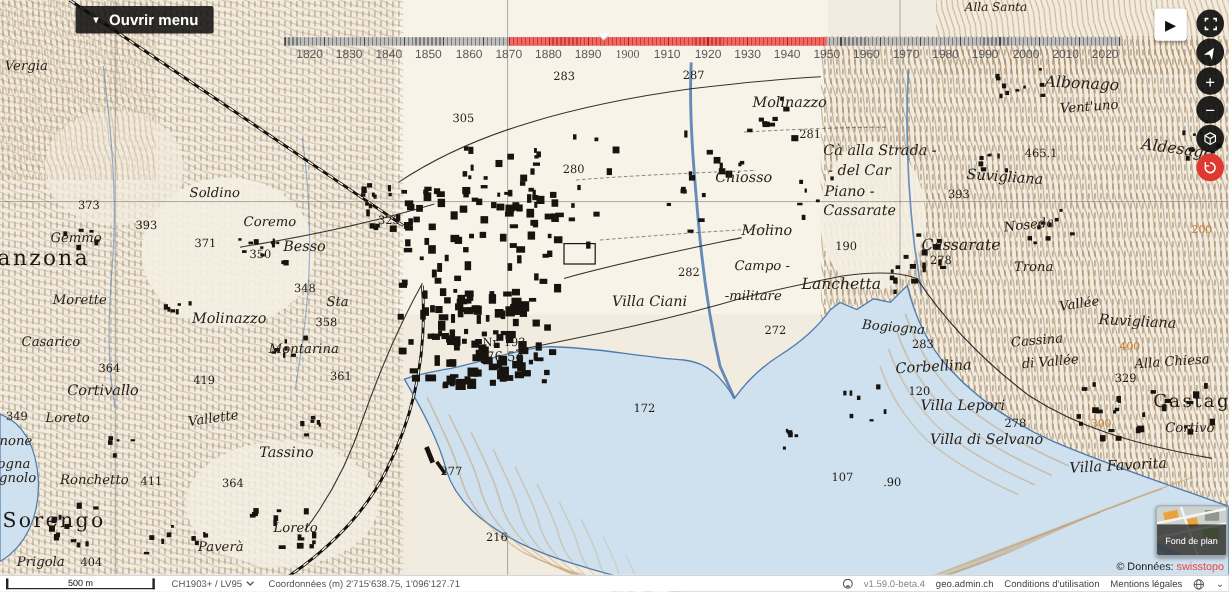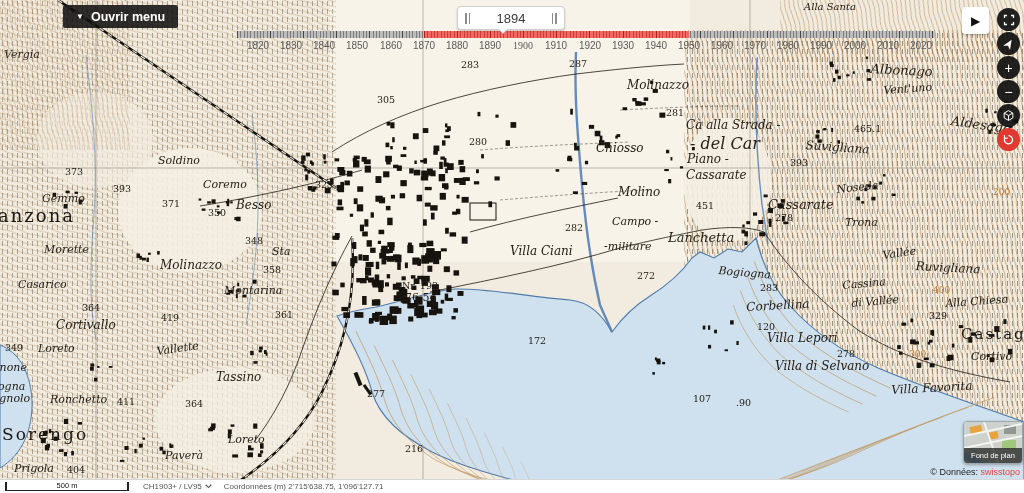--- a/index.html
+++ b/index.html
@@ -43,21 +43,21 @@
       justify-content:center;font-size:12px;color:#111;cursor:pointer;}
   .ctrl-col{position:absolute;left:997px;top:8px;display:flex;flex-direction:column;gap:1px;}
   .cbtn{width:23px;height:23px;border-radius:50%;background:rgba(15,15,15,.92);border:none;
       display:flex;align-items:center;justify-content:center;cursor:pointer;color:#fff;
       font-size:14px;padding:0;}
   .cbtn.red{background:#e03a30;}
   .cbtn svg{display:block;}
   
   .basemap{position:absolute;left:963px;top:421px;width:58px;height:41px;border-radius:4px;
       overflow:hidden;border:1px solid rgba(0,0,0,.25);box-shadow:0 1px 3px rgba(0,0,0,.3);cursor:pointer;}
-  .basemap .lab{position:absolute;left:0;right:0;bottom:0;height:15px;background:rgba(25,25,25,.72);
+  .basemap .lab{position:absolute;left:0;right:0;bottom:0;height:26px;background:rgba(25,25,25,.72);
       color:#fff;font-size:7.5px;display:flex;align-items:center;justify-content:center;}
   
   .attrib{position:absolute;right:4px;bottom:16px;font-size:9px;color:#1d1d1d;}
   .attrib a{color:#e8443c;text-decoration:none;cursor:pointer;}
   
   .footer{position:absolute;left:0;bottom:0;width:1024px;height:13px;background:#fff;
       border-top:1px solid #d6d6d6;display:flex;align-items:center;font-size:8px;color:#4a4a4a;}
   .scale{position:relative;width:120px;height:8px;margin-left:5px;border-left:2px solid #222;
       border-right:2px solid #222;border-bottom:1.5px solid #222;}
   .scale span{position:absolute;left:0;right:0;top:-1px;text-align:center;font-size:7.5px;color:#111;}
@@ -671,21 +671,21 @@
       <span class="ml" style="left: 612px; top: 216px;">Campo -</span>
 
       <span class="ml" style="left: 604px; top: 241px;">-militare</span>
 
       <span class="ml" style="left: 668px; top: 231px; font-size: 13px;">Lanchetta</span>
 
       <span class="ml" style="left: 510px; top: 245px; font-size: 12px;">Villa Ciani</span>
 
       <span class="ml" style="left: 686px; top: 119px; font-size: 12px;">Cà alla Strada -</span>
 
-      <span class="ml" style="left: 690px; top: 136px; font-size: 16px;">- del Car</span>
+      <span class="ml" style="left: 690px; top: 136px; font-size: 12px;">- del Car</span>
 
       <span class="ml" style="left: 687px; top: 153px; font-size: 12px;">Piano -</span>
 
       <span class="ml" style="left: 686px; top: 169px; font-size: 12px;">Cassarate</span>
 
       <span class="ml" style="left: 768px; top: 198px; font-size: 13px;">Cassarate</span>
 
       <span class="ml" style="left: 806px; top: 139px; font-size: 12px; transform: rotate(4deg);">Suvigliana</span>
 
       <span class="ml" style="left: 836px; top: 184px; transform: rotate(-6deg);">Noseda</span>
@@ -754,21 +754,21 @@
       <span class="ml num" style="left: 161px; top: 313px;">419</span>
 
       <span class="ml num" style="left: 5px; top: 343px;">349</span>
 
       <span class="ml num" style="left: 117px; top: 397px;">411</span>
 
       <span class="ml num" style="left: 185px; top: 399px;">364</span>
 
       <span class="ml num" style="left: 67px; top: 465px;">404</span>
 
-      <span class="ml num" style="left: 696px; top: 201px;">451</span>
+      <span class="ml num" style="left: 696px; top: 201px;">190</span>
 
       <span class="ml num" style="left: 565px; top: 223px;">282</span>
 
       <span class="ml num" style="left: 637px; top: 271px;">272</span>
 
       <span class="ml num" style="left: 402px; top: 281px;">Nr. 193</span>
 
       <span class="ml num" style="left: 398px; top: 292px; font-size: 11px;">276.54</span>
 
       <span class="ml num" style="left: 367px; top: 389px;">277</span>
@@ -846,31 +846,20 @@
       <span class="tl-year" style="left: 788px;">1980</span>
 
       <span class="tl-year" style="left: 821px;">1990</span>
 
       <span class="tl-year" style="left: 855px;">2000</span>
 
       <span class="tl-year" style="left: 888px;">2010</span>
 
       <span class="tl-year" style="left: 921px;">2020</span>
     </div>
-  <div class="tl-badge">
-    <span class="grip">
-        <i></i>
-        <i></i>
-      </span>
-    <span class="yr">1894</span>
-    <span class="grip">
-        <i></i>
-        <i></i>
-      </span>
-  </div>
   <div class="tl-ptr"></div>
 
   <button class="play-btn">
     <span>▶</span>
   </button>
   <div class="ctrl-col">
     <button class="cbtn">
       <svg width="12" height="12" viewBox="0 0 24 24" fill="none" stroke="#fff" stroke-width="2.6">
         <path d="M3 8V3h5M16 3h5v5M21 16v5h-5M8 21H3v-5"></path>
         </svg>
@@ -919,15 +908,31 @@
     <div class="scale">
       <span>500 m</span>
     </div>
     <div class="proj">
       <span>CH1903+ / LV95</span>
       <svg width="7" height="5" viewBox="0 0 10 7" fill="none" stroke="#555" stroke-width="1.6">
           <path d="M1 1l4 4 4-4"></path>
         </svg>
     </div>
     <div class="coords">Coordonnées (m) 2'715'638.75, 1'096'127.71</div>
+    <div class="f-right">
+      <svg width="9" height="9" viewBox="0 0 16 16">
+        <circle cx="8" cy="8" r="6.5" fill="none" stroke="#555" stroke-width="1.6"></circle>
+        <path d="M5.5 13l0-2.5 5-0.5 0 3" fill="#555"></path>
+        </svg>
+      <span class="ver">v1.59.0-beta.4</span>
+      <a>geo.admin.ch</a>
+      <a>Conditions d'utilisation</a>
+      <a>Mentions légales</a>
+      <svg width="10" height="10" viewBox="0 0 12 12" fill="none" stroke="#555" stroke-width="1">
+        <circle cx="6" cy="6" r="4.7"></circle>
+          <ellipse cx="6" cy="6" rx="2.2" ry="4.7"></ellipse>
+          <path d="M1.3 6h9.4"></path>
+        </svg>
+      <span class="chev">⌄</span>
+    </div>
   </div>
 
 </div>
 
 </body></html>

